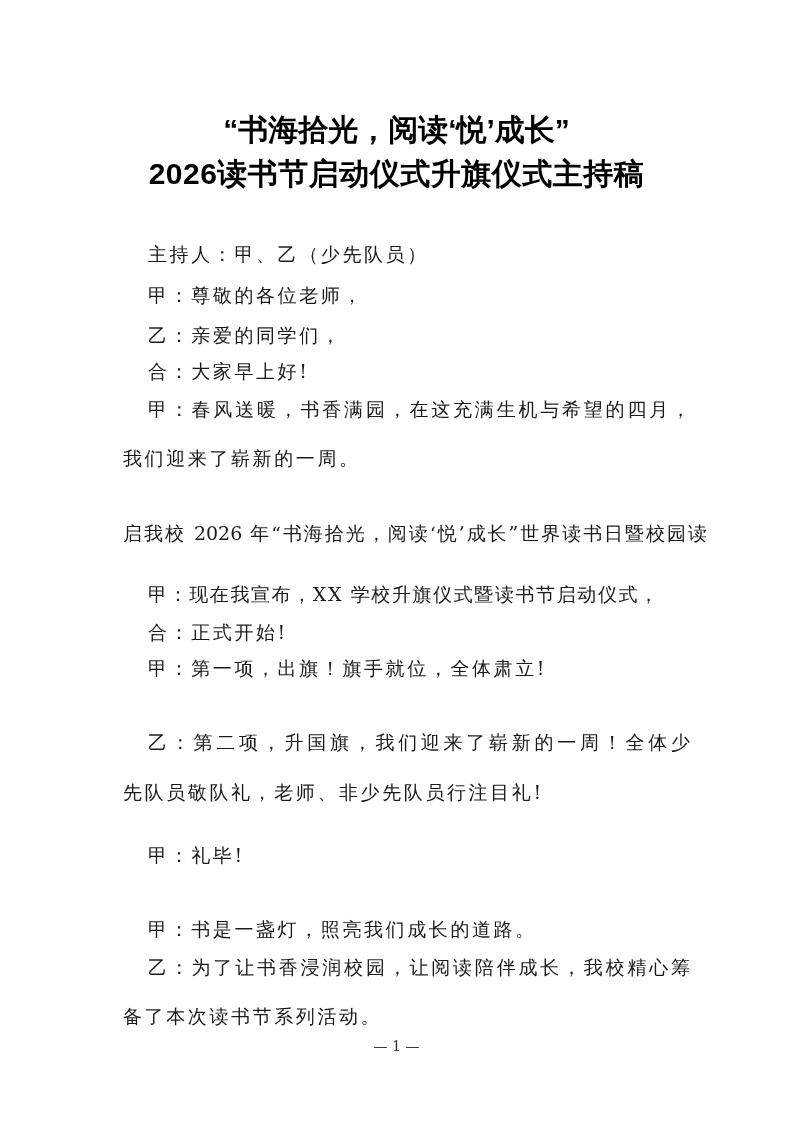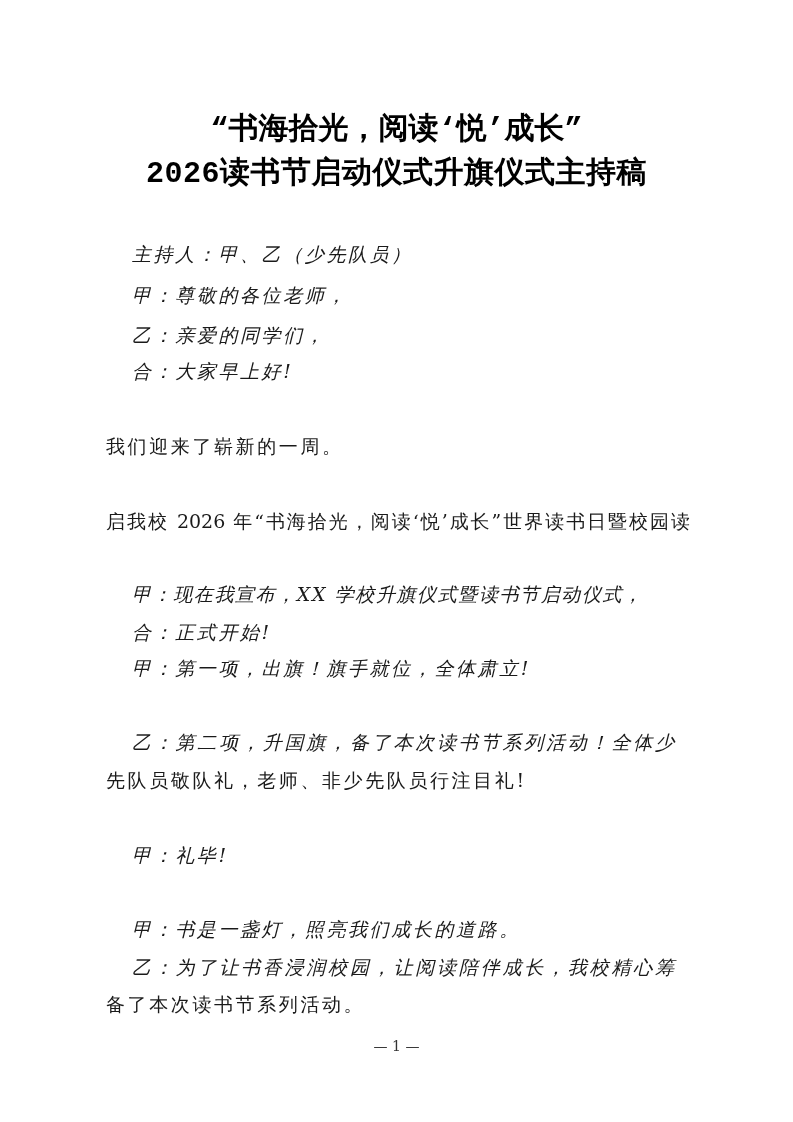--- a/index.html
+++ b/index.html
@@ -20,39 +20,39 @@
       left: 0; top: 0;
       width: 793px;
       height: 1122px;
       background: #ffffff;
     }
     .title {
       position: absolute;
       left: 0;
       width: 793px;
       text-align: center;
-      font-family: Liberation Mono, monospace;
+      font-family: Liberation Sans, sans-serif;
       font-weight: bold;
       font-size: 30px;
       line-height: 36px;
       color: #000000;
       white-space: nowrap;
     }
     .title.t1 { top: 112px; }
     .title.t2 { top: 156px; letter-spacing: 0.5px; }
     .line {
       position: absolute;
       font-size: 19px;
       line-height: 24px;
       letter-spacing: 2.6px;
       white-space: nowrap;
       color: #1a1a1a;
     }
-    .ind { left: 132px; font-style: italic; }
-    .cont { left: 106px; }
+    .ind { left: 148px; }
+    .cont { left: 123px; margin-top: 12px; }
     .paren { left: 154px; }
     .justify-line {
       width: 584px;
       text-align: justify;
       text-align-last: justify;
       letter-spacing: 0;
     }
     .footer {
       position: absolute;
       top: 1037px;
@@ -70,29 +70,30 @@
 <div class="page">
 
   <div class="title t1">“书海拾光，阅读‘悦’成长”</div>
   <div class="title t2">2026读书节启动仪式升旗仪式主持稿</div>
 
   <div class="line ind" style="top:242px">主持人：甲、乙（少先队员）</div>
   <div class="line ind" style="top:283px">甲：尊敬的各位老师，</div>
   <div class="line ind" style="top:323px">乙：亲爱的同学们，</div>
   <div class="line ind" style="top:359px">合：大家早上好!</div>
 
+  <div class="line ind justify-line" style="top:397px; width:542px;">甲：春风送暖，书香满园，在这充满生机与希望的四月，</div>
   <div class="line cont" style="top:434px">我们迎来了崭新的一周。</div>
 
   <div class="line cont justify-line" style="top:509px">启我校 2026 年“书海拾光，阅读‘悦’成长”世界读书日暨校园读</div>
 
   <div class="line ind" style="top:582px; letter-spacing:1.6px;">甲：现在我宣布，XX 学校升旗仪式暨读书节启动仪式，</div>
   <div class="line ind" style="top:620px">合：正式开始!</div>
   <div class="line ind" style="top:656px">甲：第一项，出旗！旗手就位，全体肃立!</div>
 
-  <div class="line ind justify-line" style="top:730px; width:542px;">乙：第二项，升国旗，备了本次读书节系列活动！全体少</div>
+  <div class="line ind justify-line" style="top:730px; width:542px;">乙：第二项，升国旗，我们迎来了崭新的一周！全体少</div>
   <div class="line cont" style="top:768px">先队员敬队礼，老师、非少先队员行注目礼!</div>
   <div class="line ind" style="top:843px">甲：礼毕!</div>
   <div class="line ind" style="top:917px">甲：书是一盏灯，照亮我们成长的道路。</div>
 
   <div class="line ind justify-line" style="top:955px; width:542px;">乙：为了让书香浸润校园，让阅读陪伴成长，我校精心筹</div>
   <div class="line cont" style="top:992px">备了本次读书节系列活动。</div>
 
   <div class="footer">— 1 —</div>
 </div>
 

